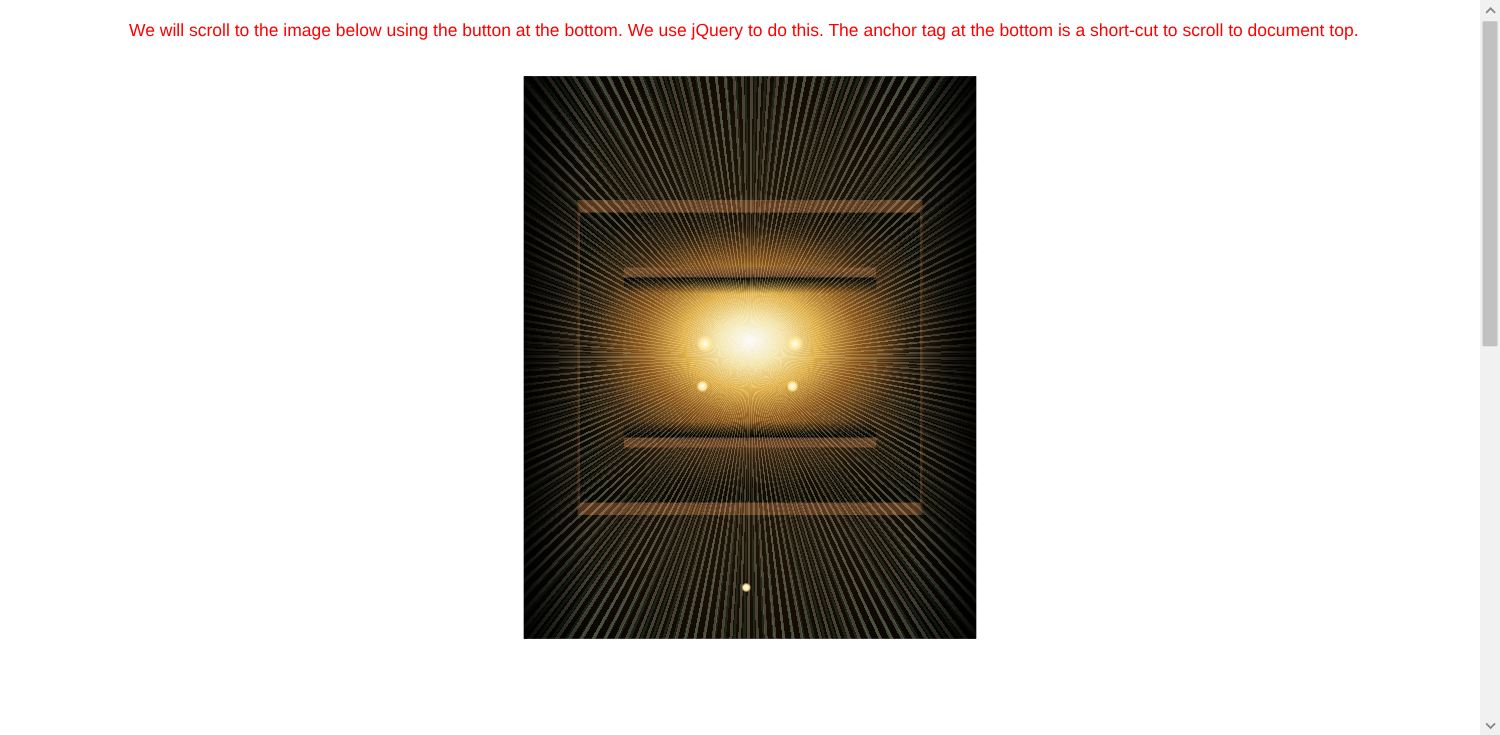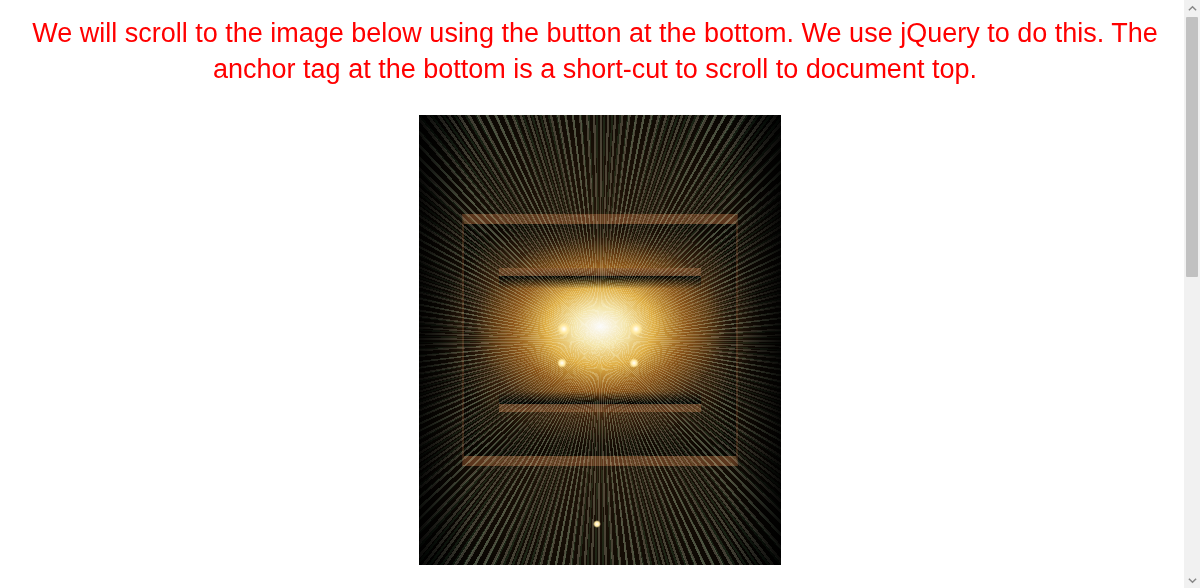--- a/index.html
+++ b/index.html
@@ -8,21 +8,21 @@
       box-sizing: border-box;
     }
     body {
       font-family: Verdana, Geneva, sans-serif;
       background: #ffffff;
       width: 1200px;
       overflow-x: hidden;
     }
     .description {
       color: #ff0000;
-      font-size: 27px;
+      font-size: 14px;
       text-align: center;
       padding: 15px 10px 5px 0;
       line-height: 1.35;
       font-weight: 400;
     }
     .image-wrap {
       text-align: center;
       margin-top: 22px;
     }
     .hero-image {

